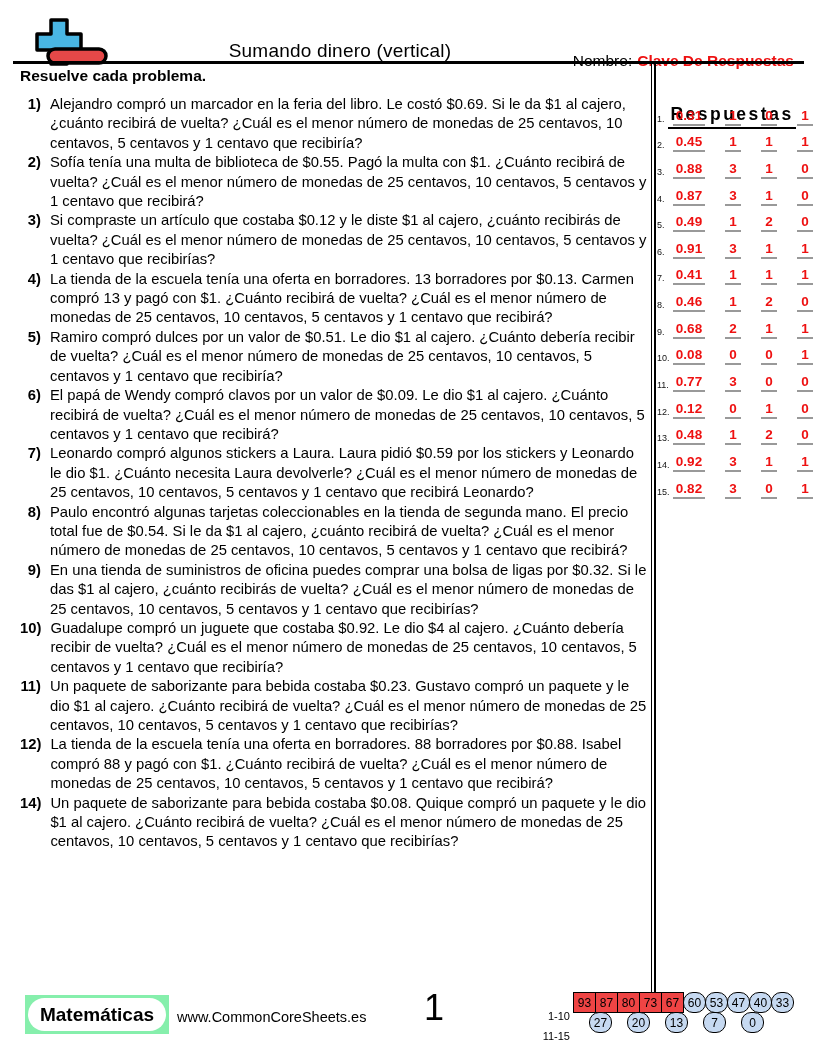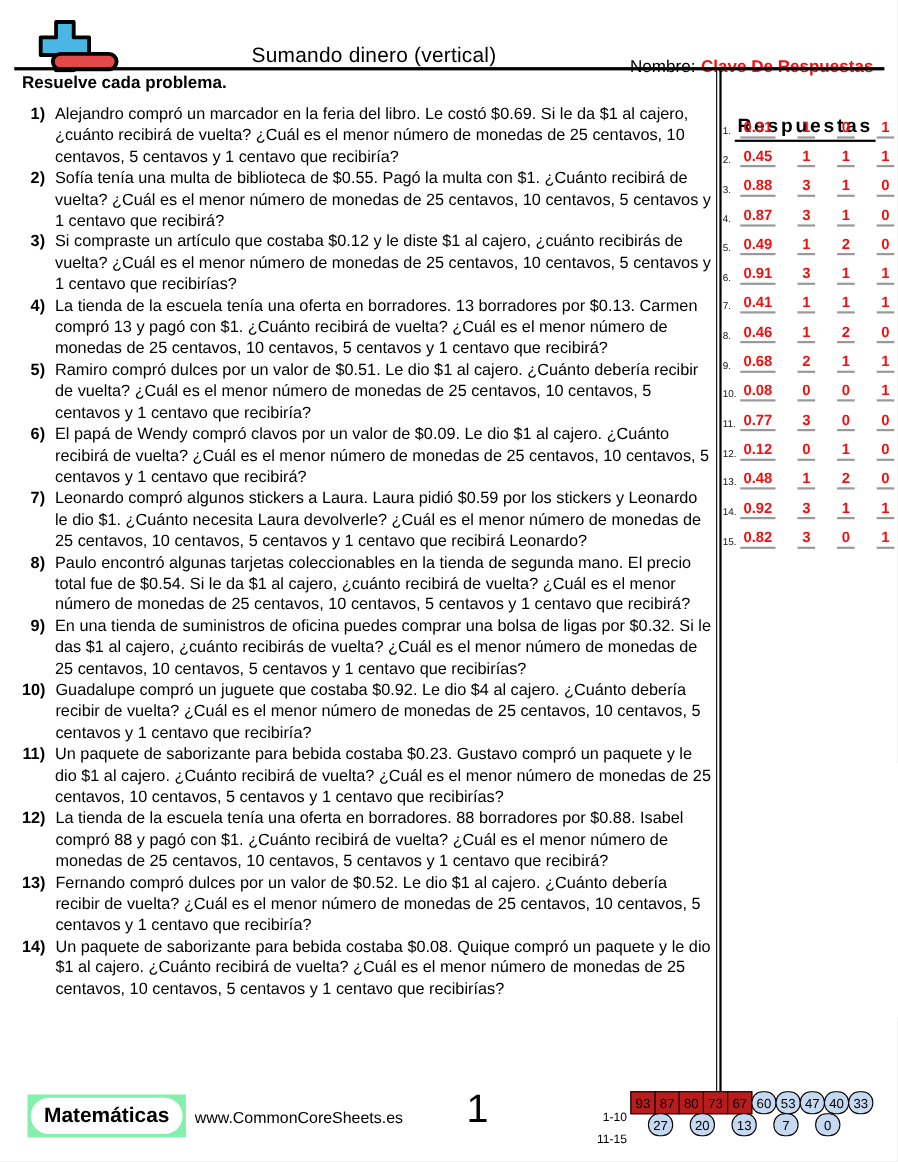--- a/index.html
+++ b/index.html
@@ -61,21 +61,21 @@
   }
   .site { position:absolute; left:177px; top:1009px; font-size:14.5px; }
   .page-num { position:absolute; left:424px; top:987px; font-size:36px; }
   .score { position:absolute; left:541px; top:992px; }
   .score-row { display:flex; height:21px; }
   .score-row + .score-row { margin-top:-1px;gap:16px; }
   .score-label { width:33px; font-size:11px; display:flex; align-items:center; justify-content:flex-end; padding-right:4px;margin-top:24px; }
   .score-cell {
     width:23px; border:1px solid #000; margin-left:-1px;
     display:flex; align-items:center; justify-content:center; font-size:12px;
-    background:#b91c1c;
+    background:#ef4444;
   }
   .score-cell.blue { background:var(--cellblue);border-radius:10px; }
 </style>
 </head>
 <body>
 
 <div class="page" style="--red: #ee1111; --cellblue: #c6d9f1; --underline: #999999;">
 
   <svg class="logo" viewBox="0 0 85 50">
     <path d="M23 4 h16 v14 h14 v16 h-14 v14 h-16 v-14 h-14 v-16 h14 z" fill="#49b6e3" stroke="#000" stroke-width="3.5" stroke-linejoin="round"></path>
@@ -142,24 +142,20 @@
   <div class="problem">
     <div class="p-num">11)</div>
     <div class="p-text">Un paquete de saborizante para bebida costaba $0.23. Gustavo compró un paquete y le dio $1 al cajero. ¿Cuánto recibirá de vuelta? ¿Cuál es el menor número de monedas de 25 centavos, 10 centavos, 5 centavos y 1 centavo que recibirías?</div>
   </div>
 
   <div class="problem">
     <div class="p-num">12)</div>
     <div class="p-text">La tienda de la escuela tenía una oferta en borradores. 88 borradores por $0.88. Isabel compró 88 y pagó con $1. ¿Cuánto recibirá de vuelta? ¿Cuál es el menor número de monedas de 25 centavos, 10 centavos, 5 centavos y 1 centavo que recibirá?</div>
   </div>
 
-  <div class="problem">
-    <div class="p-num">13)</div>
-    <div class="p-text">Fernando compró dulces por un valor de $0.52. Le dio $1 al cajero. ¿Cuánto debería recibir de vuelta? ¿Cuál es el menor número de monedas de 25 centavos, 10 centavos, 5 centavos y 1 centavo que recibiría?</div>
-  </div>
 
   <div class="problem">
     <div class="p-num">14)</div>
     <div class="p-text">Un paquete de saborizante para bebida costaba $0.08. Quique compró un paquete y le dio $1 al cajero. ¿Cuánto recibirá de vuelta? ¿Cuál es el menor número de monedas de 25 centavos, 10 centavos, 5 centavos y 1 centavo que recibirías?</div>
   </div>
 </div>
 
   <div class="divider"></div>
 
   <div class="answers-title-wrap">

